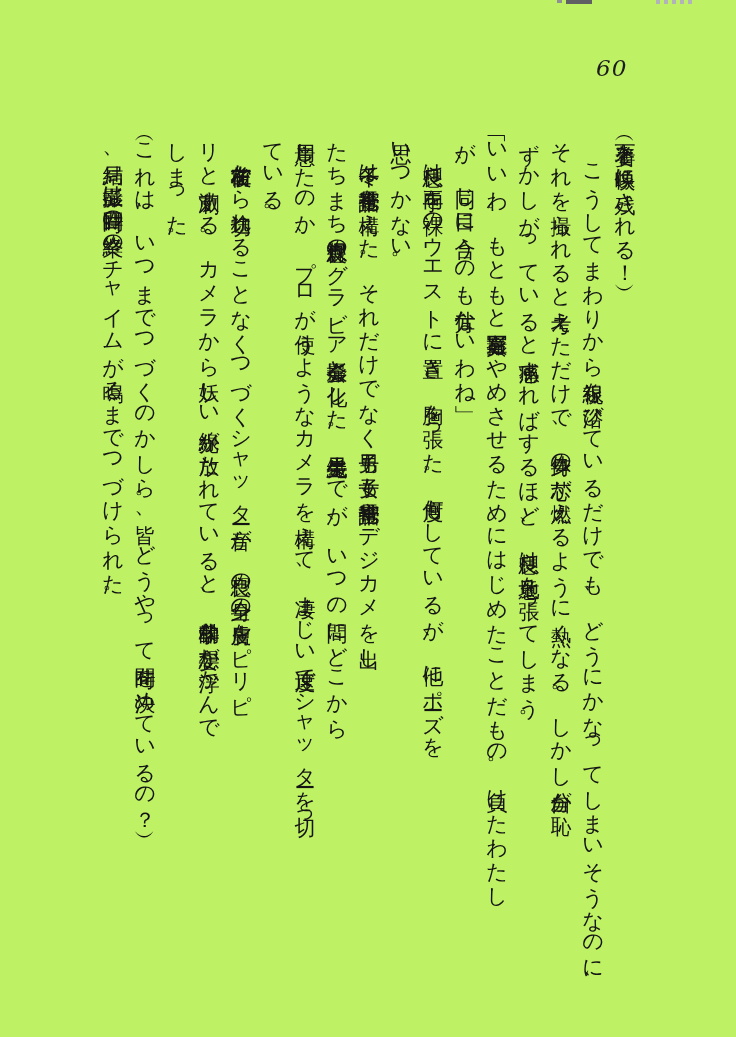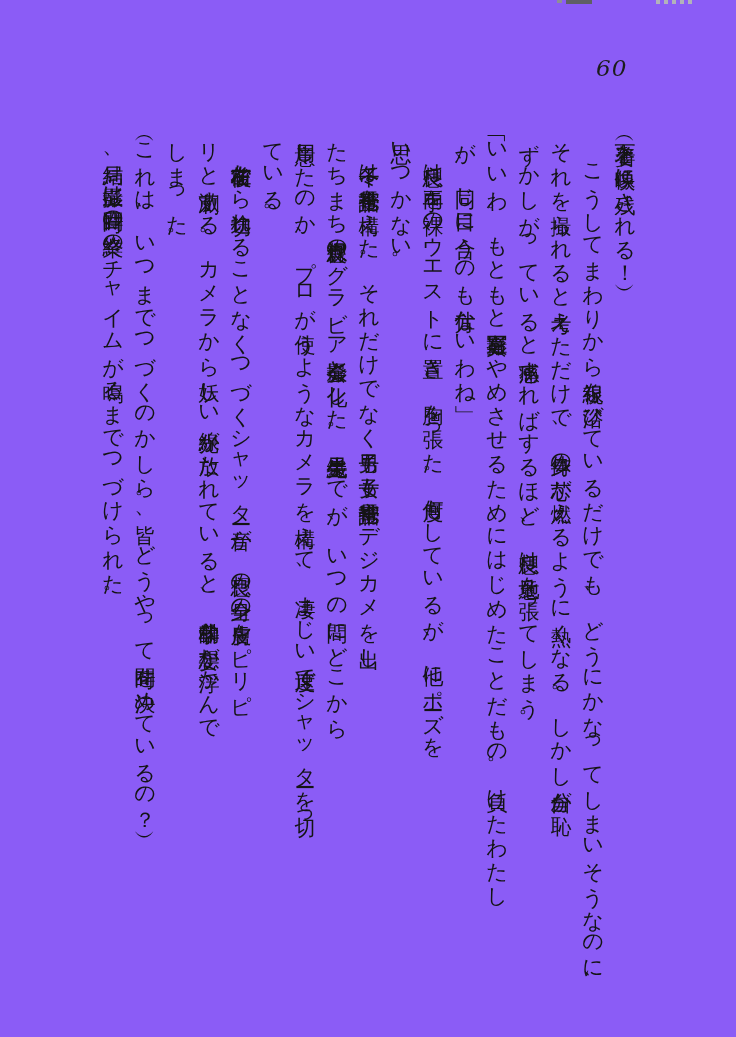--- a/index.html
+++ b/index.html
@@ -10,21 +10,21 @@
     width: 736px;
     height: 1037px;
     background: #ffffff;
     position: relative;
     overflow: hidden;
     font-family: "DejaVu Serif", "Liberation Serif", serif;
   }
   .scan-page {
     position: absolute;
     inset: 0;
-    background: #8b5cf6;
+    background: #bef264;
   }
   
   .artifact {
     position: absolute;
     top: 0;
   }
   .artifact-tick {
     left: 557px;
     width: 5px;
     height: 3px;

